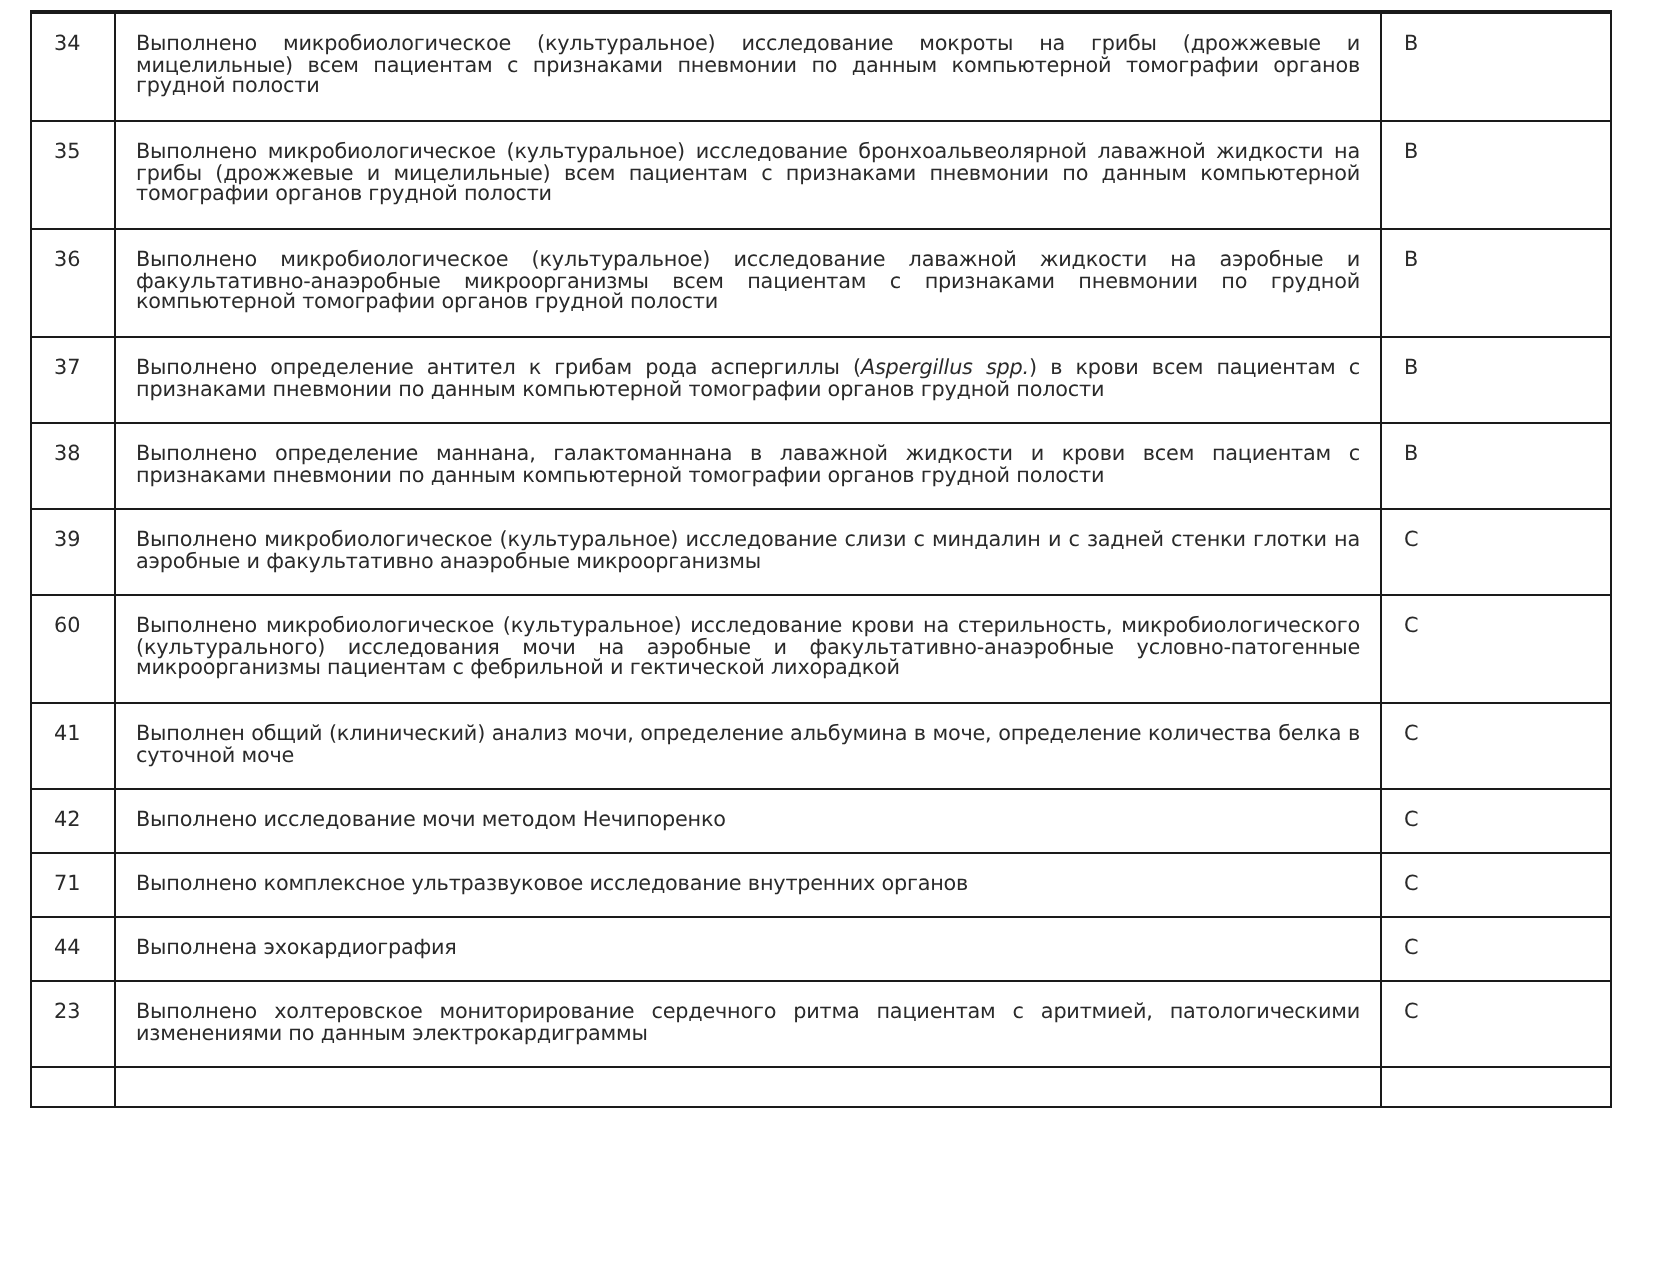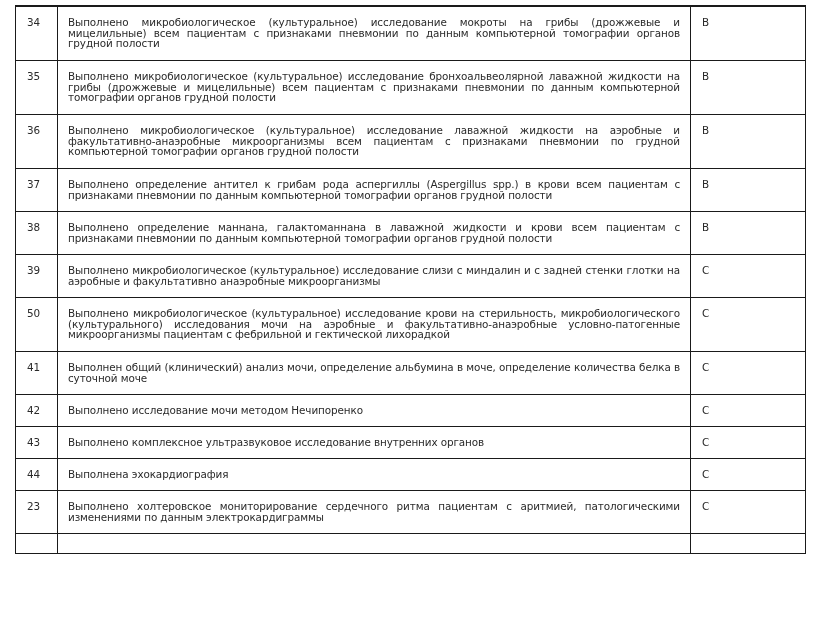--- a/index.html
+++ b/index.html
@@ -27,21 +27,21 @@
     .c-grade { width: 115px; }
     .num { padding: 10px 0 0 11px; display: block; }
     .txt {
       display: block;
       padding: 10px 10px 0 10px;
       text-align: justify;
       text-align-last: left;
       letter-spacing: -0.1px;
     }
     .grade { padding: 10px 0 0 11px; display: block; }
-    .it { }
+    .it { font-style: italic; }
   </style>
 </head>
 <body>
 
 <table class="tbl">
   <colgroup>
     <col class="c-num">
       <col class="c-text">
       <col class="c-grade">
   </colgroup>
@@ -112,21 +112,21 @@
         </td>
       <td>
           <span class="txt">Выполнено микробиологическое (культуральное) исследование слизи с миндалин и с задней стенки глотки на аэробные и факультативно анаэробные микроорганизмы</span>
         </td>
       <td>
           <span class="grade">C</span>
         </td>
     </tr>
     <tr style="height:54px">
       <td>
-          <span class="num">50</span>
+          <span class="num">60</span>
         </td>
       <td>
           <span class="txt">Выполнено микробиологическое (культуральное) исследование крови на стерильность, микробиологического (культурального) исследования мочи на аэробные и факультативно-анаэробные условно-патогенные микроорганизмы пациентам с фебрильной и гектической лихорадкой</span>
         </td>
       <td>
           <span class="grade">C</span>
         </td>
     </tr>
     <tr style="height:43px">
       <td>
@@ -145,21 +145,21 @@
         </td>
       <td>
           <span class="txt">Выполнено исследование мочи методом Нечипоренко</span>
         </td>
       <td>
           <span class="grade">C</span>
         </td>
     </tr>
     <tr style="height:32px">
       <td>
-          <span class="num">43</span>
+          <span class="num">71</span>
         </td>
       <td>
           <span class="txt">Выполнено комплексное ультразвуковое исследование внутренних органов</span>
         </td>
       <td>
           <span class="grade">C</span>
         </td>
     </tr>
     <tr style="height:32px">
       <td>

